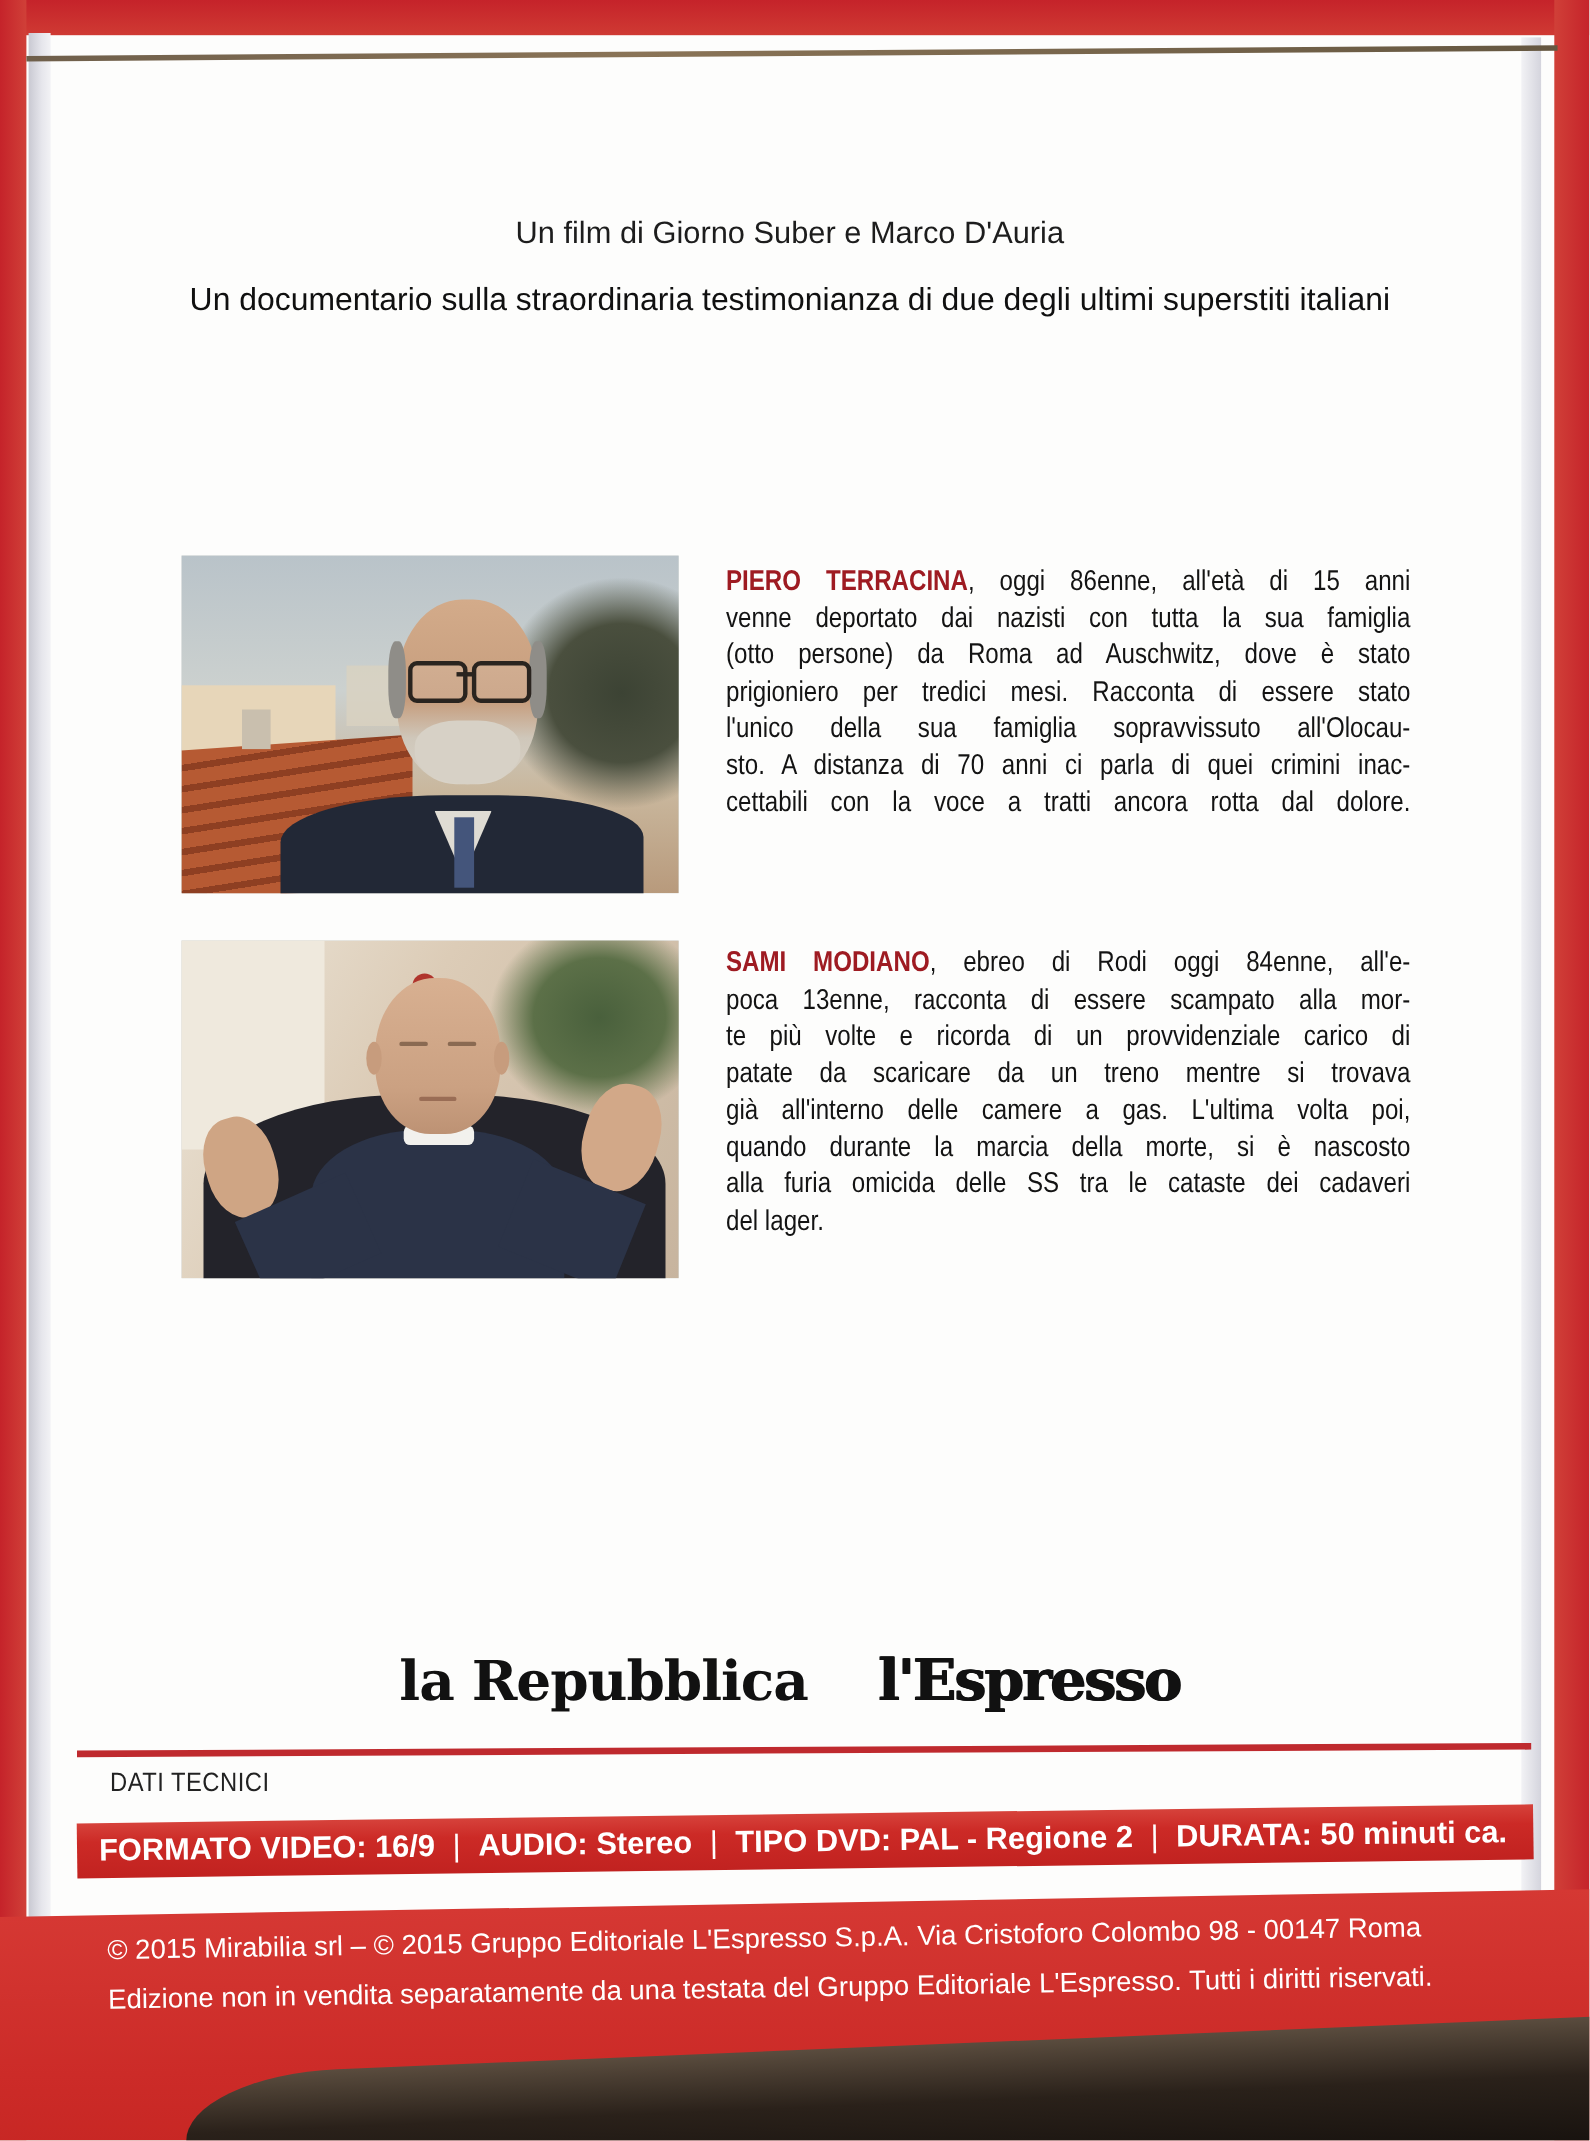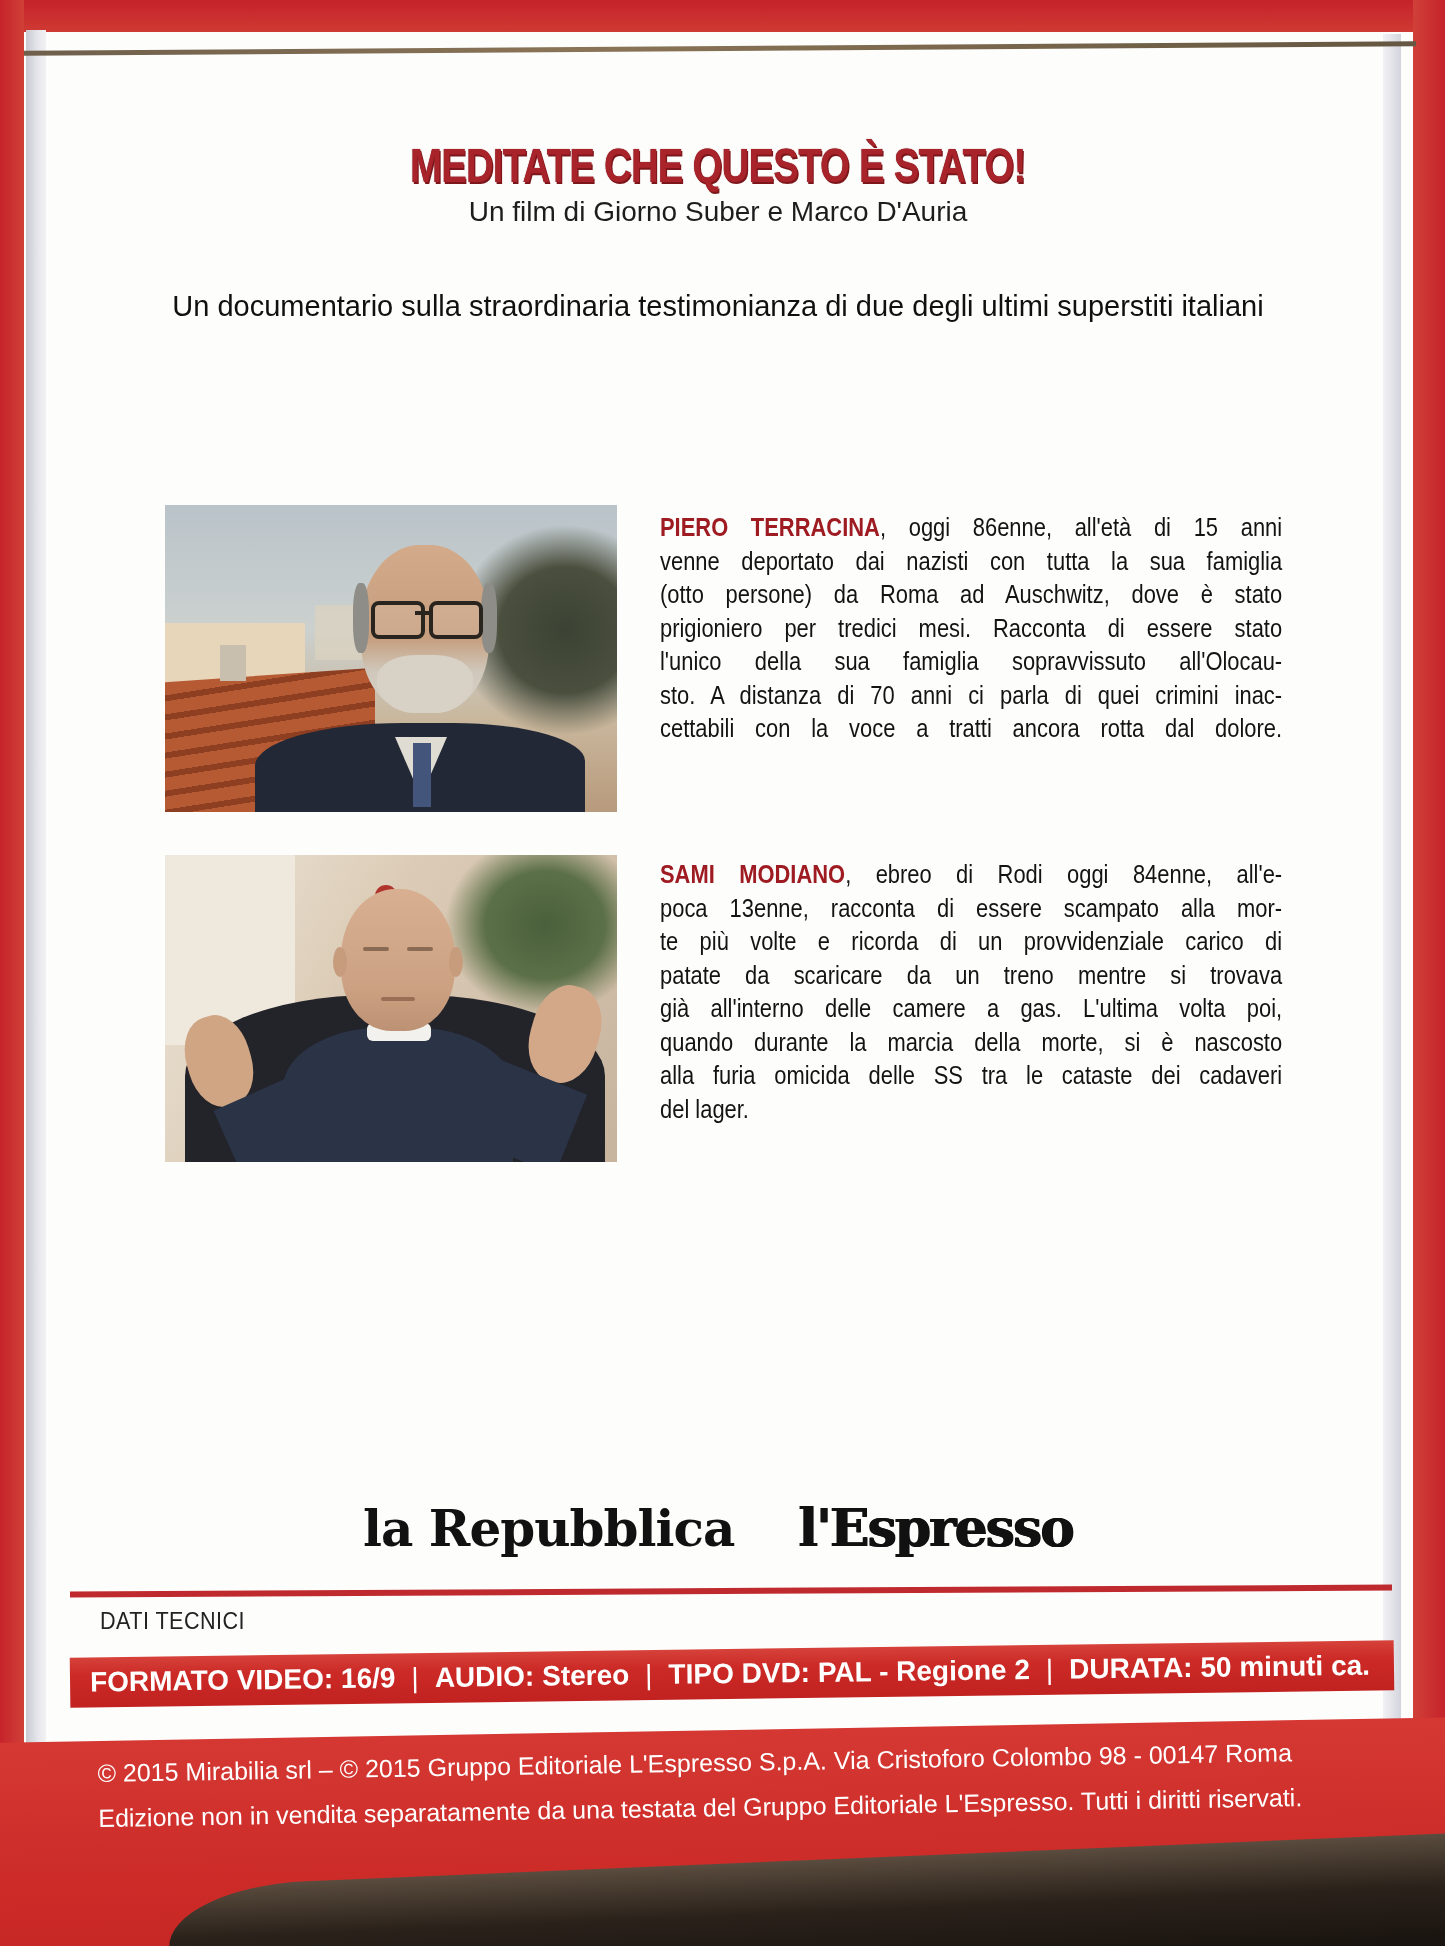--- a/index.html
+++ b/index.html
@@ -21,21 +21,21 @@
   .edge-topline{position:absolute;left:24px;top:46px;width:1392px;height:5px;background:linear-gradient(90deg,#6f5f4b,#8a7457 40%,#655741);transform:rotate(-0.4deg);}
   
   .title-wrap{position:absolute;left:73px;top:138px;width:1290px;text-align:center;}
   .title-inner{display:inline-block;transform:scaleX(0.8);transform-origin:center;
     font-size:48px;font-weight:800;letter-spacing:-1px;color:#a8232a;
     text-shadow:1.5px 1.5px 0 #7c161a, 0 0 1px #6d1216;white-space:nowrap;}
   .subtitle{position:absolute;left:73px;top:196px;width:1290px;text-align:center;
     font-size:28px;color:#1d1d1d;}
   
   .intro{position:absolute;left:73px;top:254px;width:1290px;text-align:center;
-    font-size:29px;line-height:38px;color:#101010;margin-top:33px;}
+    font-size:29px;line-height:38px;color:#101010;}
   
   .photo{position:absolute;width:452px;height:307px;overflow:hidden;background:#cfd4d2;}
   .photo1{left:165px;top:505px;}
   .photo2{left:165px;top:855px;}
   .abs{position:absolute;}
   
   .bio{position:absolute;left:660px;width:738px;transform:scaleX(0.843);transform-origin:left top;
     font-size:26px;line-height:33.5px;color:#131313;}
   .bio1{top:511px;}
   .bio2{top:858px;}
@@ -72,23 +72,20 @@
 <div class="page">
 
   <div class="frame-top"></div>
   <div class="frame-left"></div>
   <div class="frame-right"></div>
 
   <div class="edge-left"></div>
   <div class="edge-right"></div>
   <div class="edge-topline"></div>
 
-  <div class="title-wrap">
-    <span class="title-inner">MEDITATE CHE QUESTO È STATO!</span>
-  </div>
   <div class="subtitle">Un film di Giorno Suber e Marco D'Auria</div>
 
   <div class="intro">
     <div>Un documentario sulla straordinaria testimonianza di due degli ultimi superstiti italiani</div>
   </div>
 
   <div class="photo photo1">
     <div class="abs" style="left:0;top:0;width:452px;height:307px;background:linear-gradient(180deg,#b9c3c9 0%,#ccd1cf 40%,#c9b79d 70%,#b89a7c 100%);"></div>
     <div class="abs" style="left:0;top:118px;width:140px;height:70px;background:#e7d6b9;"></div>
     <div class="abs" style="left:150px;top:100px;width:120px;height:55px;background:#d9d2c0;opacity:.8;"></div>

